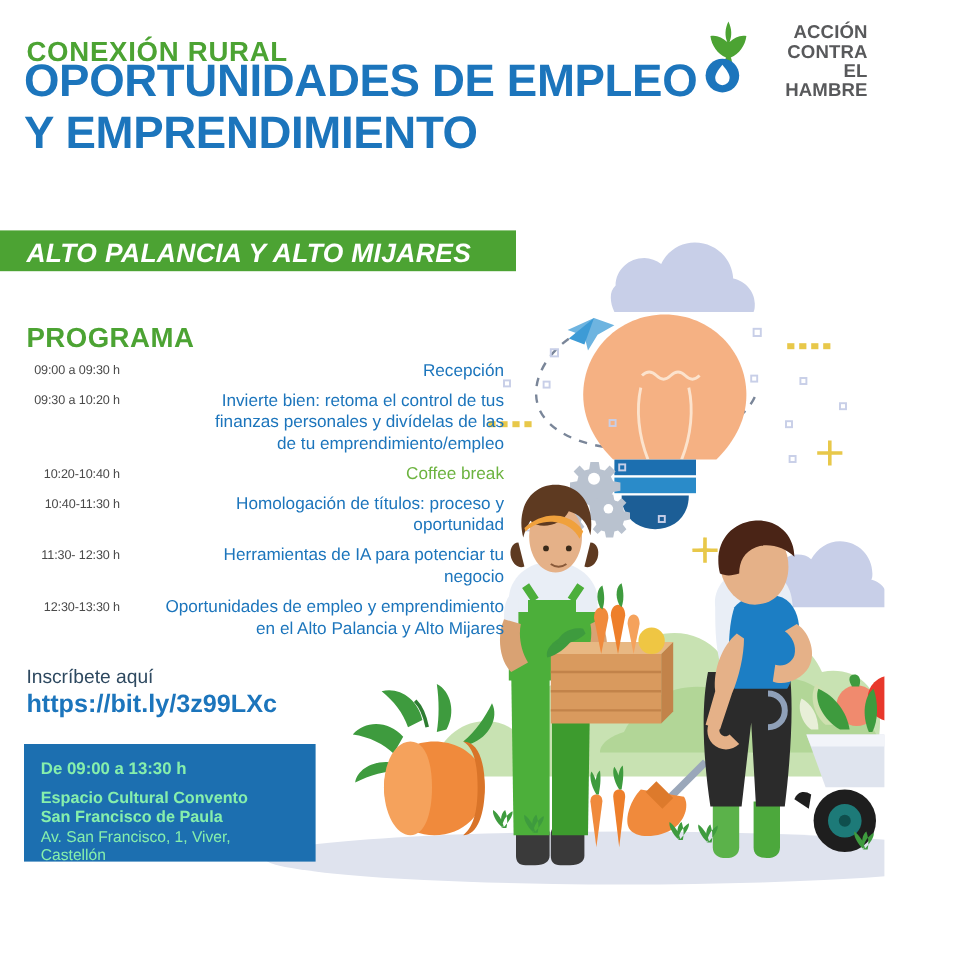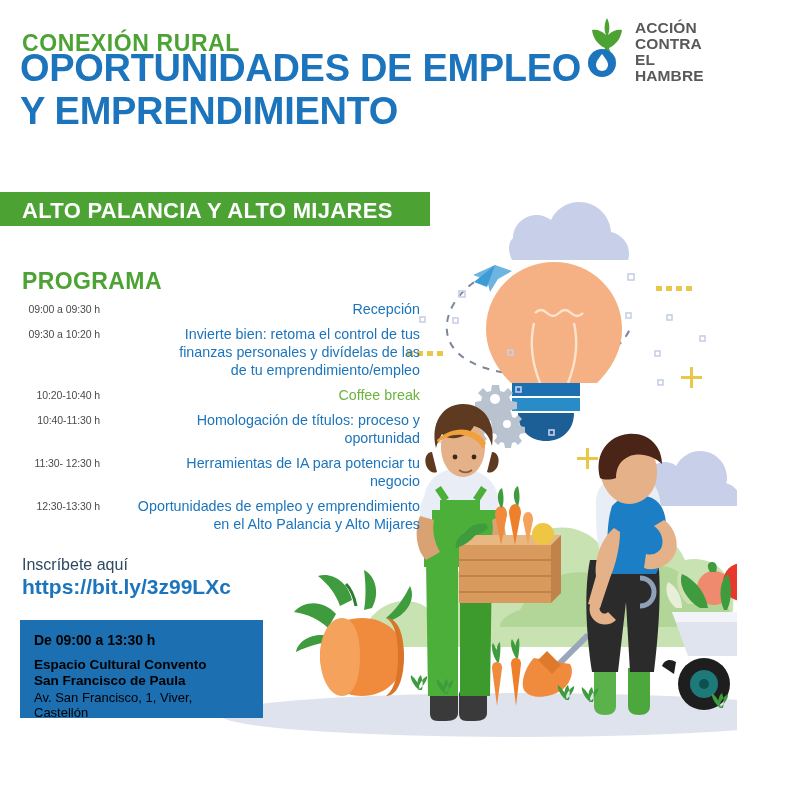--- a/index.html
+++ b/index.html
@@ -53,35 +53,36 @@
     left: 22px; top: 154px;
     font-size: 22px;
     font-weight: bold;
     color: #4CA333;
   }
   .region-bar {
     position: absolute;
     left: 0; top: 192px;
     width: 430px; height: 34px;
     background: #4CA333;
+    font-style: italic;
   }
   .region-bar span {
     position: absolute;
     left: 22px; top: 6px;
     font-size: 22px;
     font-weight: bold;
     letter-spacing: 0.3px;
     color: #ffffff;
   }
 
   
   .logo-ach {
     position: absolute;
     right: 14px; top: 16px;
-    width: 140px; height: 62px;
+    width: 140px; height: 62px; text-align: right;
   }
   .logo-ach .mark { position: absolute; left: 0; top: 0; width: 48px; height: 62px; }
   .logo-ach .words {
     position: absolute;
     left: 52px; top: 4px;
     font-size: 15.5px;
     font-weight: bold;
     line-height: 16px;
     color: #58595B;
     letter-spacing: 0.1px;
@@ -146,21 +147,21 @@
     text-decoration: none;
     display: block;
   }
 
   
   .venue {
     position: absolute;
     left: 20px; top: 620px;
     width: 243px; height: 98px;
     background: #1C6FB0;
-    color: #000000;
+    color: #86efac;
     box-sizing: border-box;
     padding: 12px 14px 0 14px;
   }
   .venue-time { font-size: 14px; font-weight: bold; margin-bottom: 9px; }
   .venue-place { font-size: 13.5px; font-weight: bold; line-height: 16px; white-space: pre-line; }
   .venue-addr { font-size: 13px; font-weight: normal; margin-top: 1px; }
 
   
   .footer {
     position: absolute;

